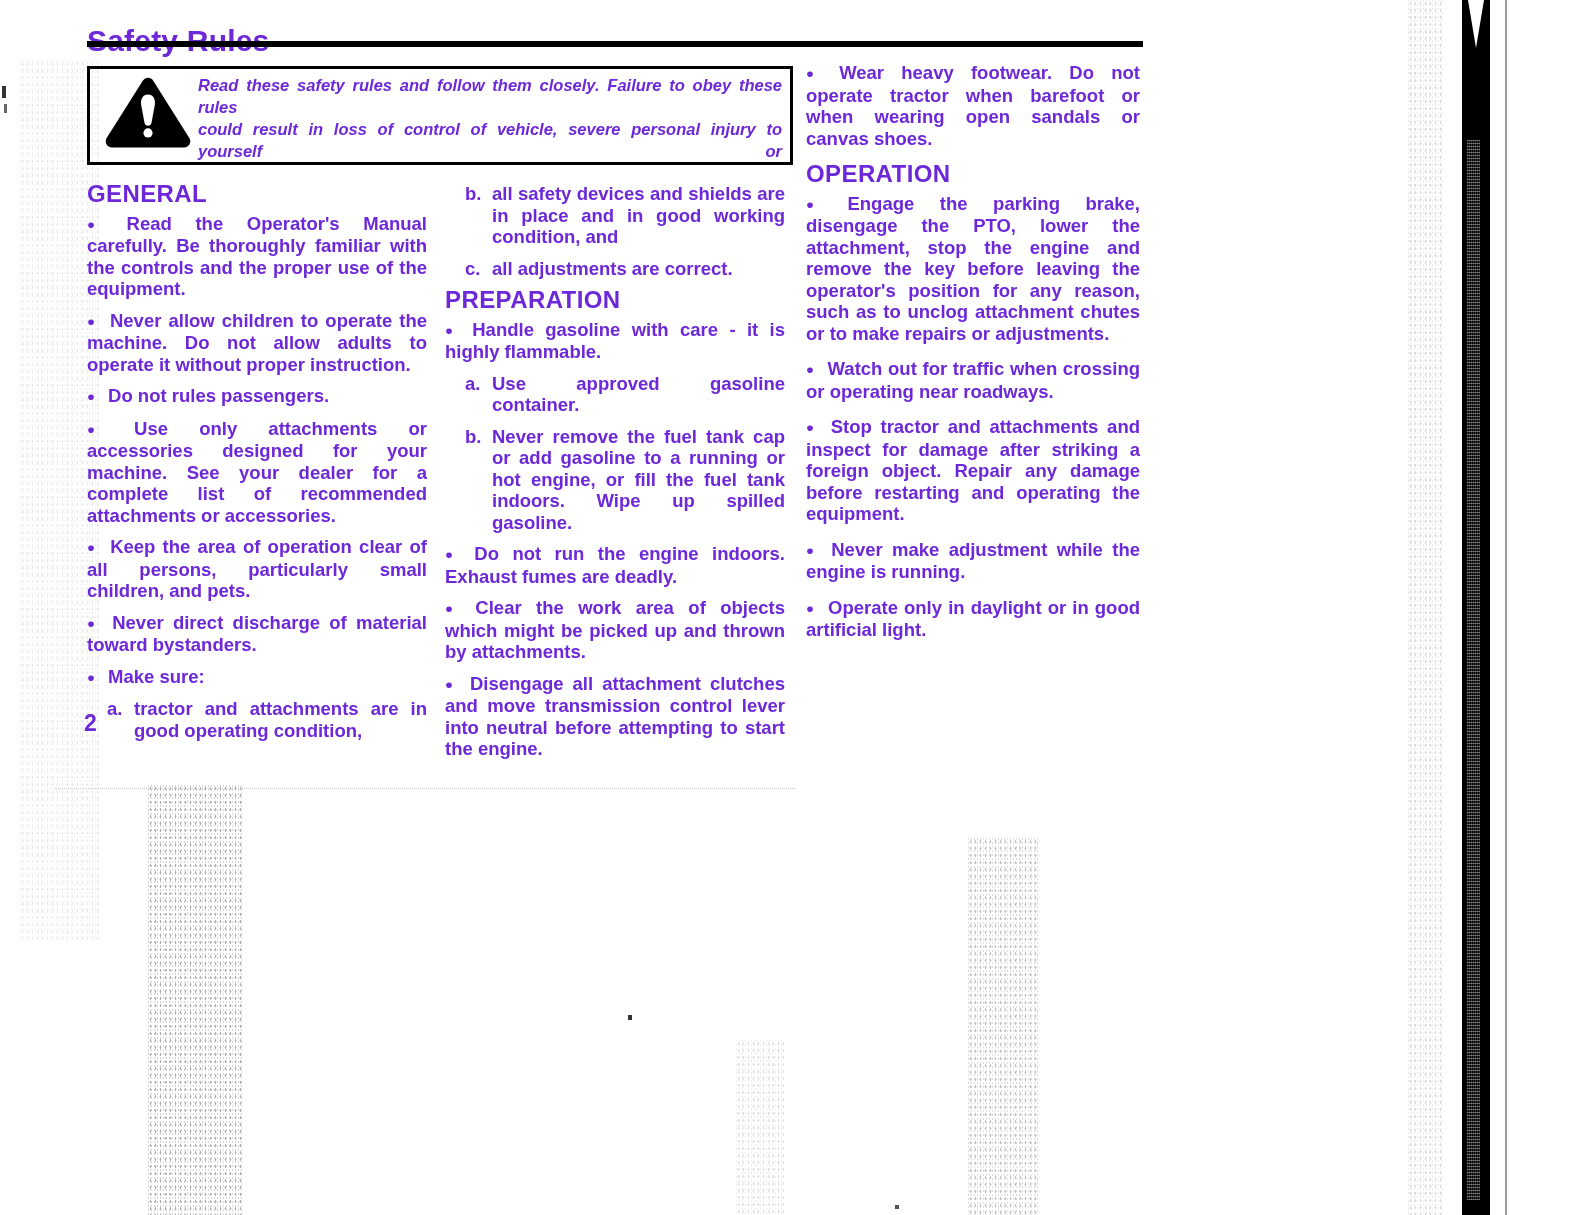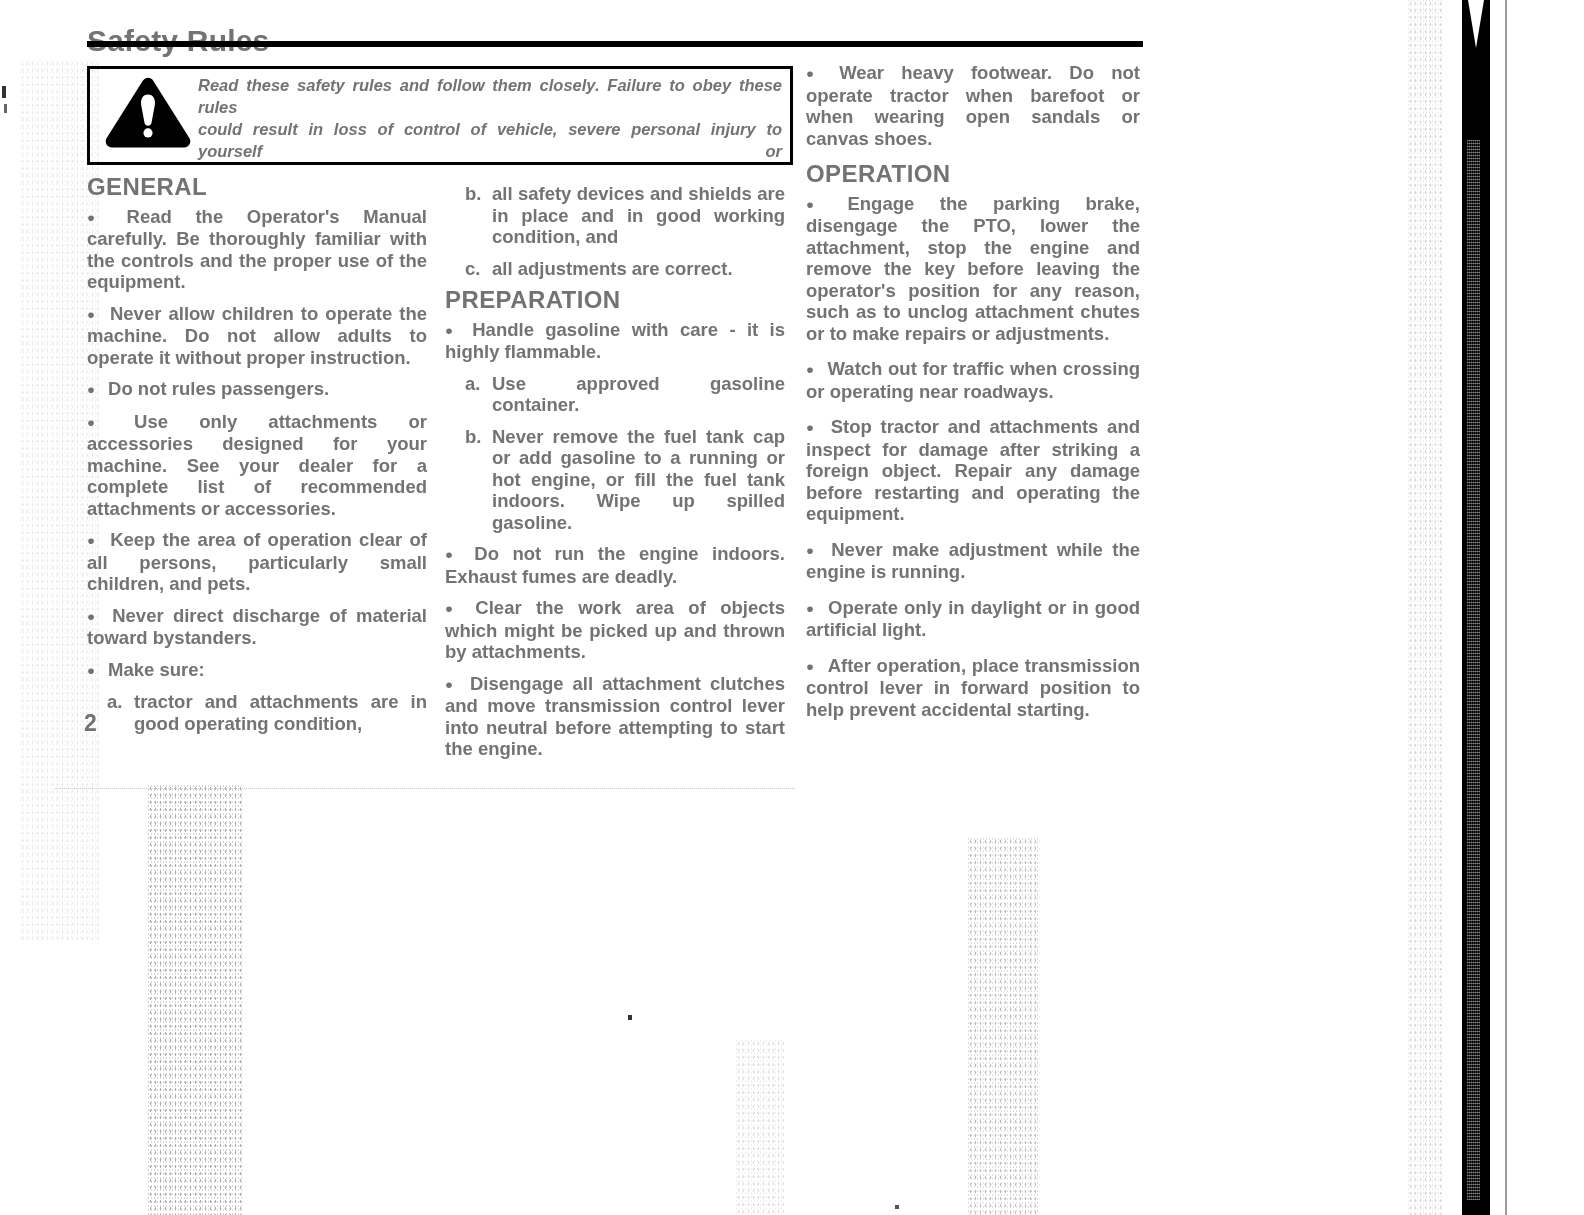--- a/index.html
+++ b/index.html
@@ -1,18 +1,18 @@
 <!DOCTYPE html>
 <html><head>
 <meta charset="utf-8">
 <style>
   html,body{margin:0;padding:0;background:#e8e8e8;}
   .page{
     position:relative;width:1584px;height:1215px;background:#ffffff;
-    font-family:"Liberation Sans",sans-serif;font-weight:700;color:#737373;
+    font-family:"Liberation Sans",sans-serif;font-weight:700;color:#6d28d9;
     overflow:hidden;
   }
   
   .title{
     position:absolute;left:87px;top:4px;font-size:30px;letter-spacing:0.2px;
     font-weight:700;
   }
   .title-rule{
     position:absolute;left:87px;top:41px;width:1056px;height:6px;background:#000;
   }
@@ -27,21 +27,21 @@
   .wline{margin-left:100px;text-align:justify;text-align-last:justify;}
   .warn-inline-icon{display:inline-block;width:28px;height:24px;vertical-align:-5px;margin:0 6px;}
   
   .col{position:absolute;font-size:18.5px;line-height:21.5px;}
   .col p{margin:0 0 10px 0;text-align:justify;}
   .col .heading{font-size:24px;letter-spacing:0.4px;text-align:left;margin:0 0 8px 0;}
   .bu{font-size:0.72em;margin-right:13px;vertical-align:1px;}
   .let{display:flex;margin:0 0 10px 0;padding-left:20px;}
   .let .lab{width:27px;flex:none;}
   .let .ltx{flex:1;text-align:justify;}
-  .col1{left:87px;top:176px;width:340px;}
+  .col1{left:87px;top:183px;width:340px;}
   .col2{left:445px;top:183px;width:340px;}
   .col3{left:806px;top:62px;width:334px;}
   .col2 .heading{margin-top:2px;}
   .col3 .heading{margin-top:12px;}
   .col3 p{margin-bottom:14px;}
   .pagenum{position:absolute;left:84px;top:710px;font-size:23px;}
   
   .edge-bar{position:absolute;left:1462px;top:0;width:28px;height:1215px;background:#000;}
   .edge-bar-notch{
     position:absolute;left:1468px;top:0;width:0;height:0;
@@ -138,21 +138,20 @@
   </div>
 
   <div class="col col3">
     <p><span class="bu">●</span><span>Wear heavy footwear. Do not operate tractor when barefoot or when wearing open sandals or canvas shoes.</span></p>
     <div class="heading">OPERATION</div>
     <p><span class="bu">●</span><span>Engage the parking brake, disengage the PTO, lower the attachment, stop the engine and remove the key before leaving the operator's position for any reason, such as to unclog attachment chutes or to make repairs or adjustments.</span></p>
     <p><span class="bu">●</span><span>Watch out for traffic when crossing or operating near roadways.</span></p>
     <p><span class="bu">●</span><span>Stop tractor and attachments and inspect for damage after striking a foreign object. Repair any damage before restarting and operating the equipment.</span></p>
     <p><span class="bu">●</span><span>Never make adjustment while the engine is running.</span></p>
     <p><span class="bu">●</span><span>Operate only in daylight or in good artificial light.</span></p>
-    <p><span class="bu">●</span><span>After operation, place transmission control lever in forward position to help prevent accidental starting.</span></p>
   </div>
 
   <div class="pagenum">2</div>
 
   <div class="speckle band-a"></div>
   <div class="speckle band-b"></div>
   <div class="speckle band-c"></div>
   <div class="speckle band-d"></div>
   <div class="speckle band-e"></div>
   <div class="dot-line"></div>

